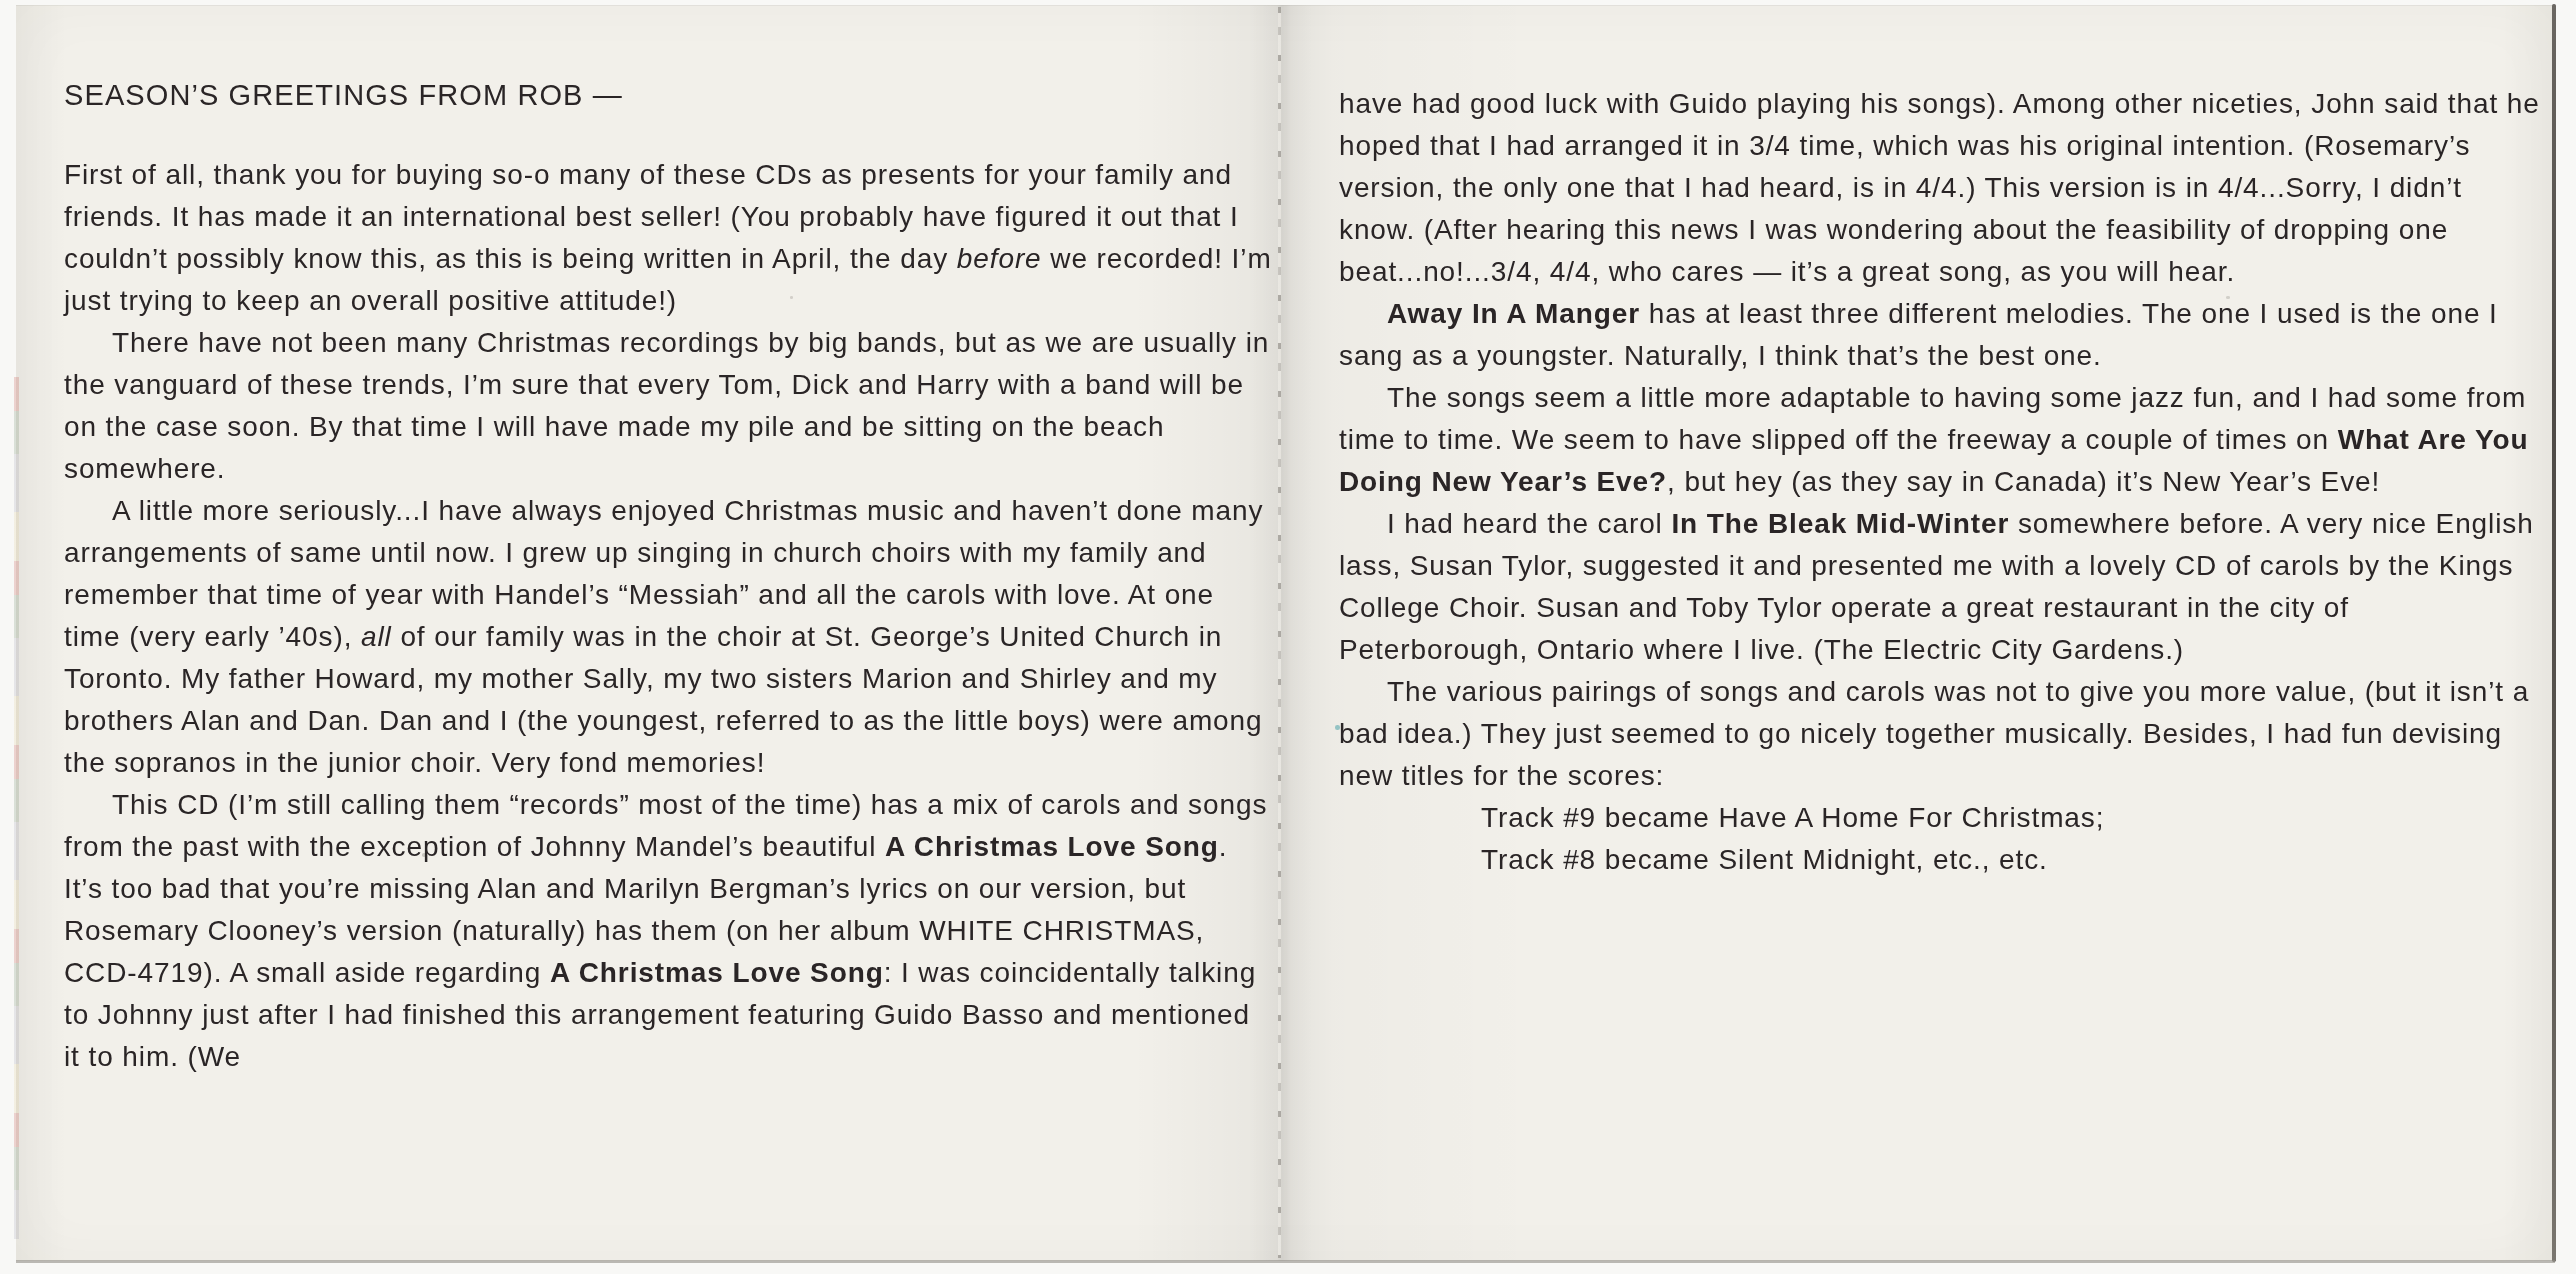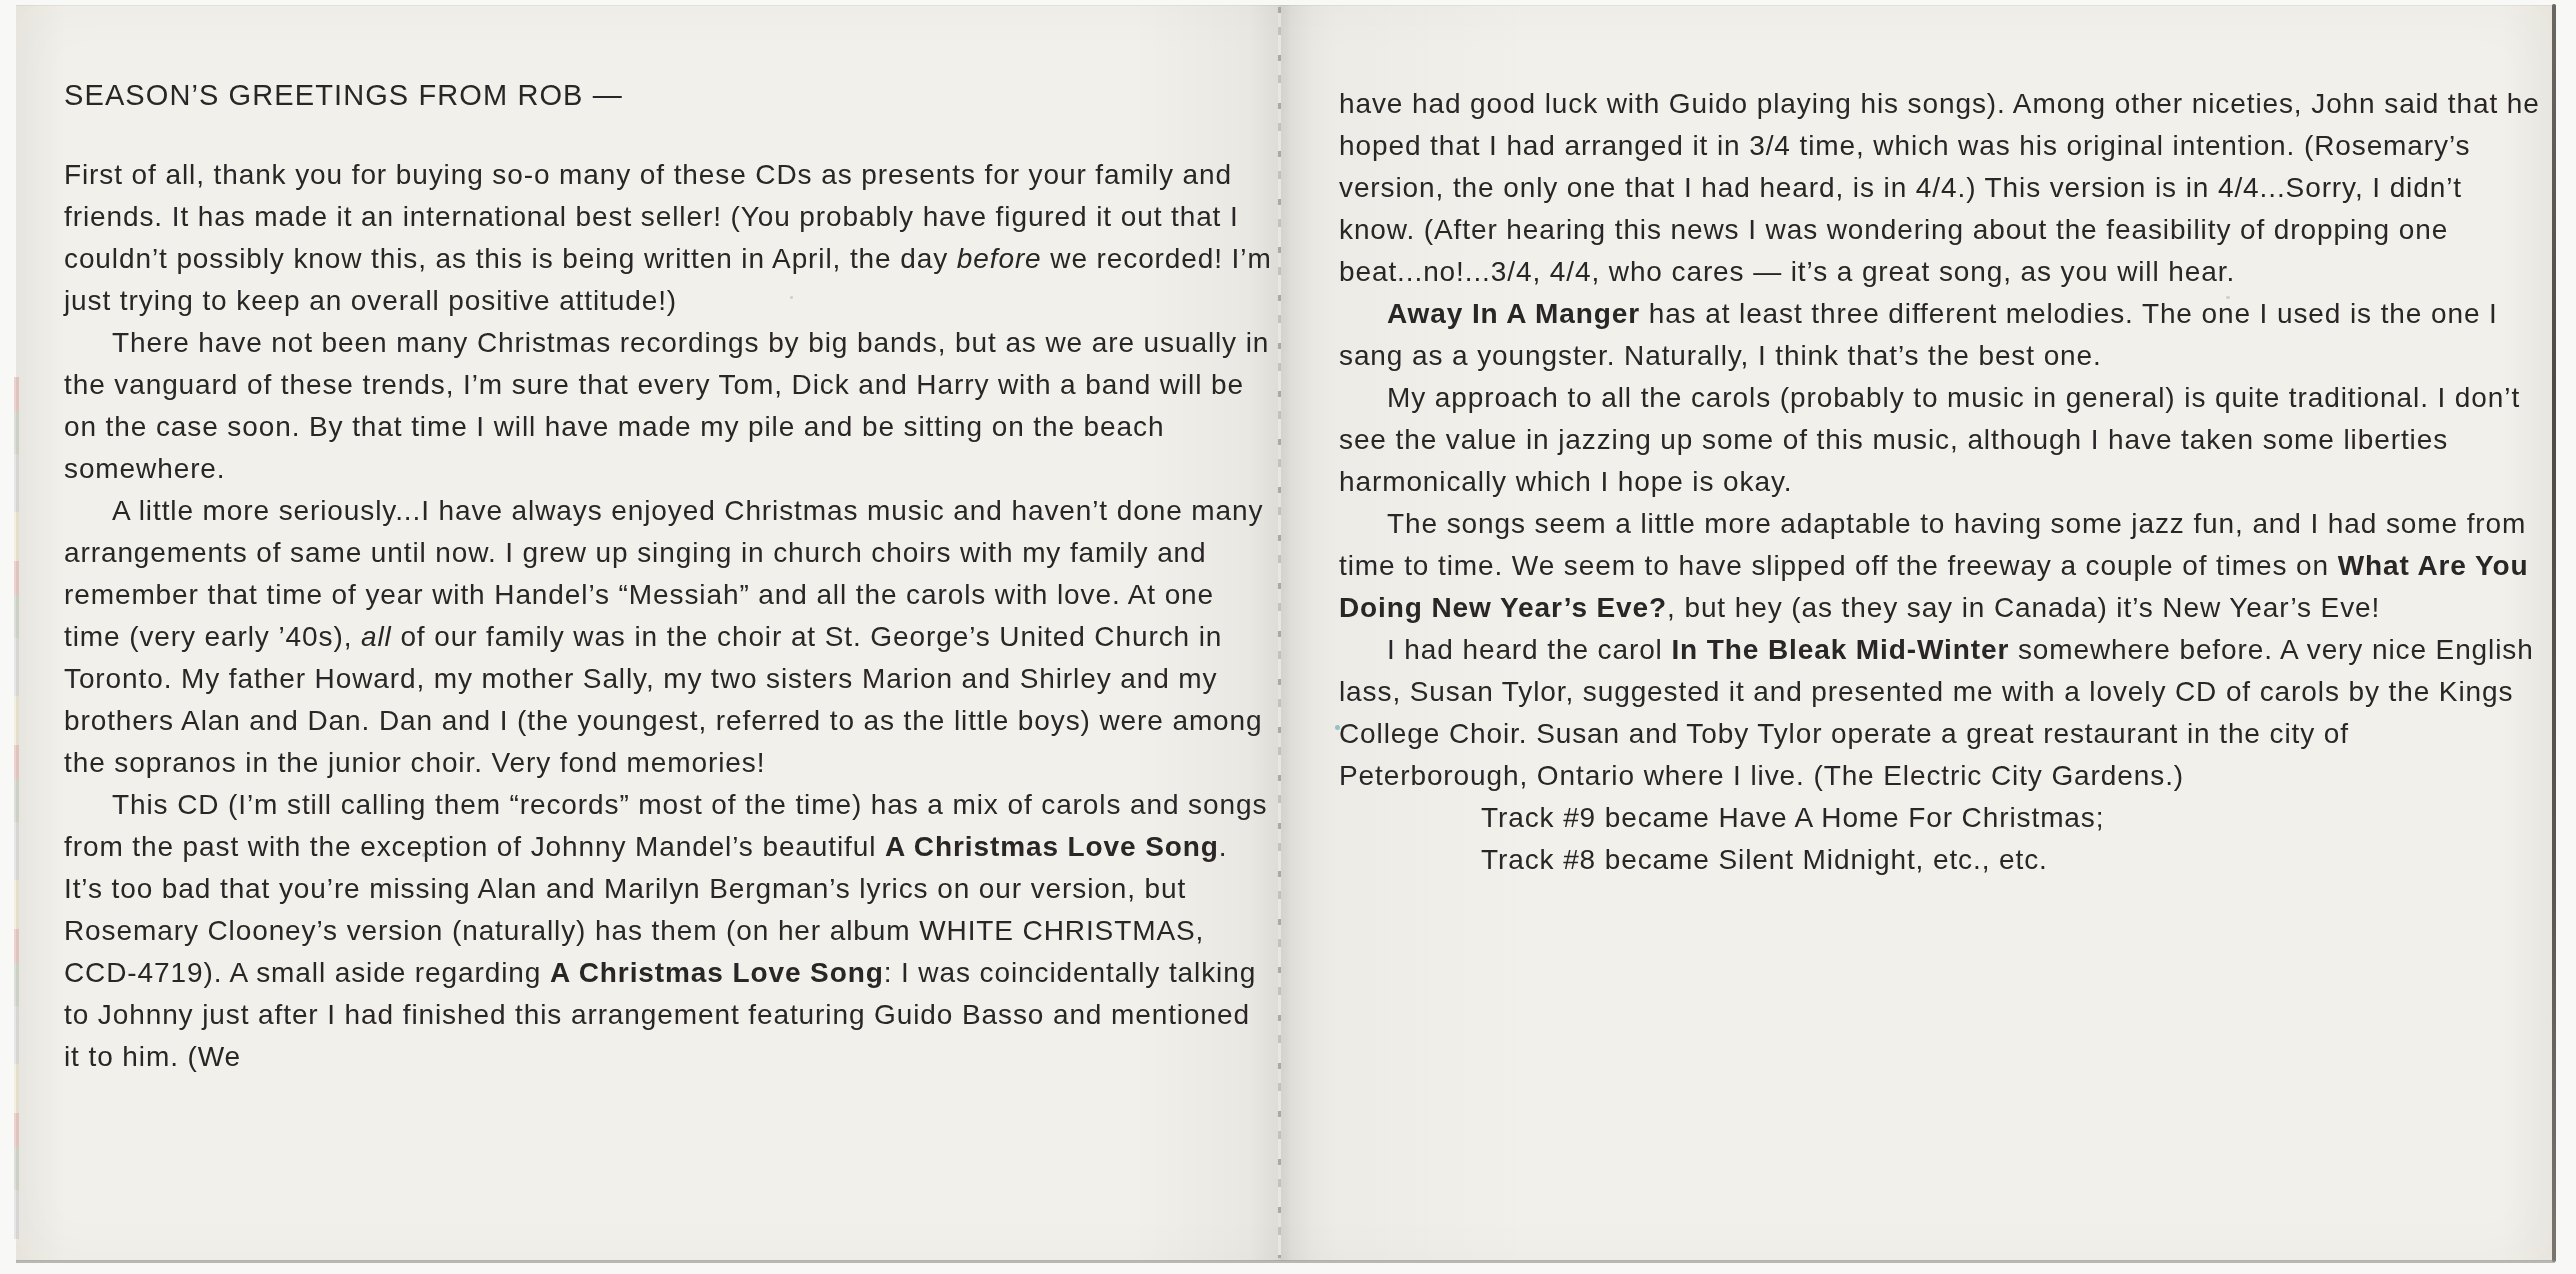--- a/index.html
+++ b/index.html
@@ -90,21 +90,21 @@
         <p class="para indent"><span class="seg-n">There have not been many Christmas recordings by big bands, but as we are usually in the vanguard of these trends, I’m sure that every Tom, Dick and Harry with a band will be on the case soon. By that time I will have made my pile and be sitting on the beach somewhere.</span></p>
         <p class="para indent"><span class="seg-n">A little more seriously...I have always enjoyed Christmas music and haven’t done many arrangements of same until now. I grew up singing in church choirs with my family and remember that time of year with Handel’s “Messiah” and all the carols with love. At one time (very early ’40s), </span><span class="seg-i">all</span><span class="seg-n"> of our family was in the choir at St. George’s United Church in Toronto. My father Howard, my mother Sally, my two sisters Marion and Shirley and my brothers Alan and Dan. Dan and I (the youngest, referred to as the little boys) were among the sopranos in the junior choir. Very fond memories!</span></p>
         <p class="para indent"><span class="seg-n">This CD (I’m still calling them “records” most of the time) has a mix of carols and songs from the past with the exception of Johnny Mandel’s beautiful </span><span class="seg-b">A Christmas Love Song</span><span class="seg-n">. It’s too bad that you’re missing Alan and Marilyn Bergman’s lyrics on our version, but Rosemary Clooney’s version (naturally) has them (on her album WHITE CHRISTMAS, CCD-4719). A small aside regarding </span><span class="seg-b">A Christmas Love Song</span><span class="seg-n">: I was coincidentally talking to Johnny just after I had finished this arrangement featuring Guido Basso and mentioned it to him. (We</span></p>
       </div>
   </div>
 
   <div class="col col-right">
     <div class="body">
         <p class="para"><span class="seg-n">have had good luck with Guido playing his songs). Among other niceties, John said that he hoped that I had arranged it in 3/4 time, which was his original intention. (Rosemary’s version, the only one that I had heard, is in 4/4.) This version is in 4/4...Sorry, I didn’t know. (After hearing this news I was wondering about the feasibility of dropping one beat...no!...3/4, 4/4, who cares — it’s a great song, as you will hear.</span></p>
         <p class="para indent"><span class="seg-b">Away In A Manger</span><span class="seg-n"> has at least three different melodies. The one I used is the one I sang as a youngster. Naturally, I think that’s the best one.</span></p>
-        <p class="para indent"><span class="seg-n">My approach to all the carols (probably to music in general) is quite traditional. I don’t see the value in jazzing up some of this music, although I have taken some liberties harmonically which I hope is okay.</span></p>
         <p class="para indent"><span class="seg-n">The songs seem a little more adaptable to having some jazz fun, and I had some from time to time. We seem to have slipped off the freeway a couple of times on </span><span class="seg-b">What Are You Doing New Year’s Eve?</span><span class="seg-n">, but hey (as they say in Canada) it’s New Year’s Eve!</span></p>
         <p class="para indent"><span class="seg-n">I had heard the carol </span><span class="seg-b">In The Bleak Mid-Winter</span><span class="seg-n"> somewhere before. A very nice English lass, Susan Tylor, suggested it and presented me with a lovely CD of carols by the Kings College Choir. Susan and Toby Tylor operate a great restaurant in the city of Peterborough, Ontario where I live. (The Electric City Gardens.)</span></p>
+        <p class="para indent"><span class="seg-n">The various pairings of songs and carols was not to give you more value, (but it isn’t a bad idea.) They just seemed to go nicely together musically. Besides, I had fun devising new titles for the scores:</span></p>
         <p class="para track"><span class="seg-n">Track #9 became Have A Home For Christmas;</span></p>
         <p class="para track"><span class="seg-n">Track #8 became Silent Midnight, etc., etc.</span></p>
       </div>
   </div>
 </div>
 
 
 </body></html>

